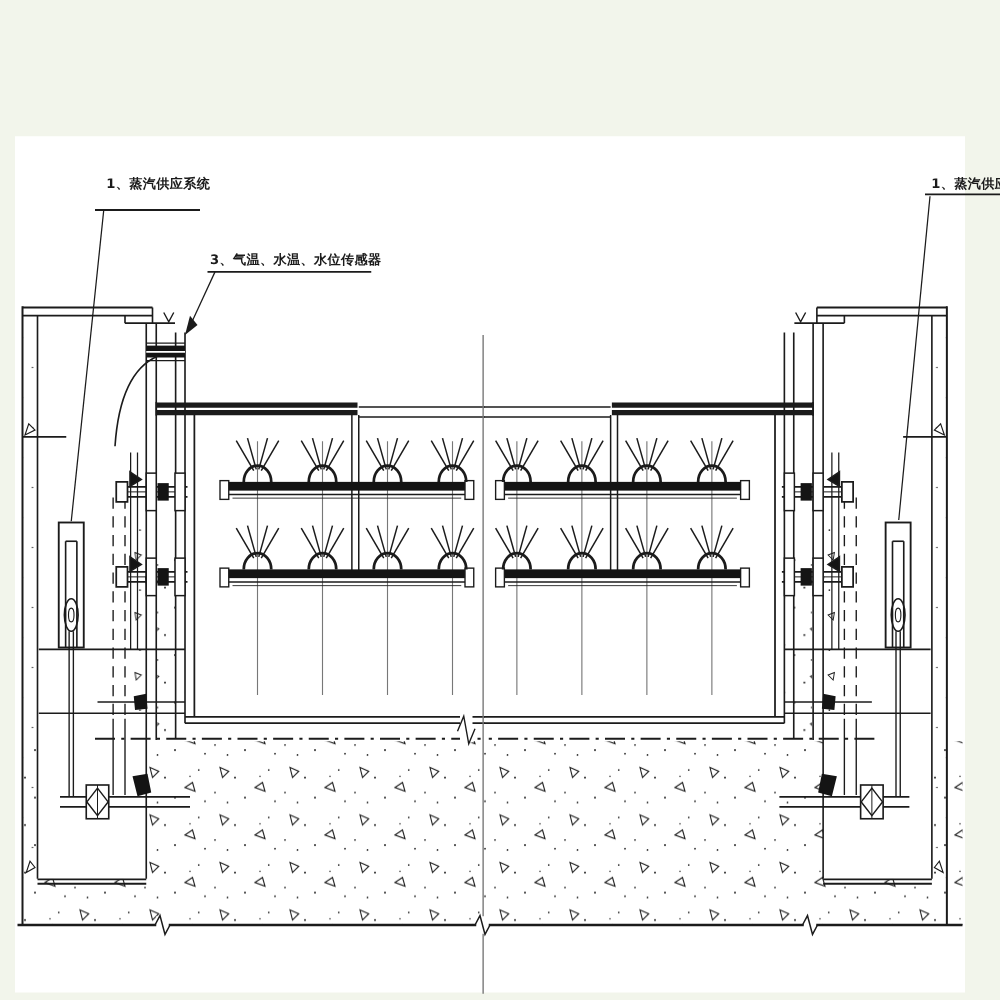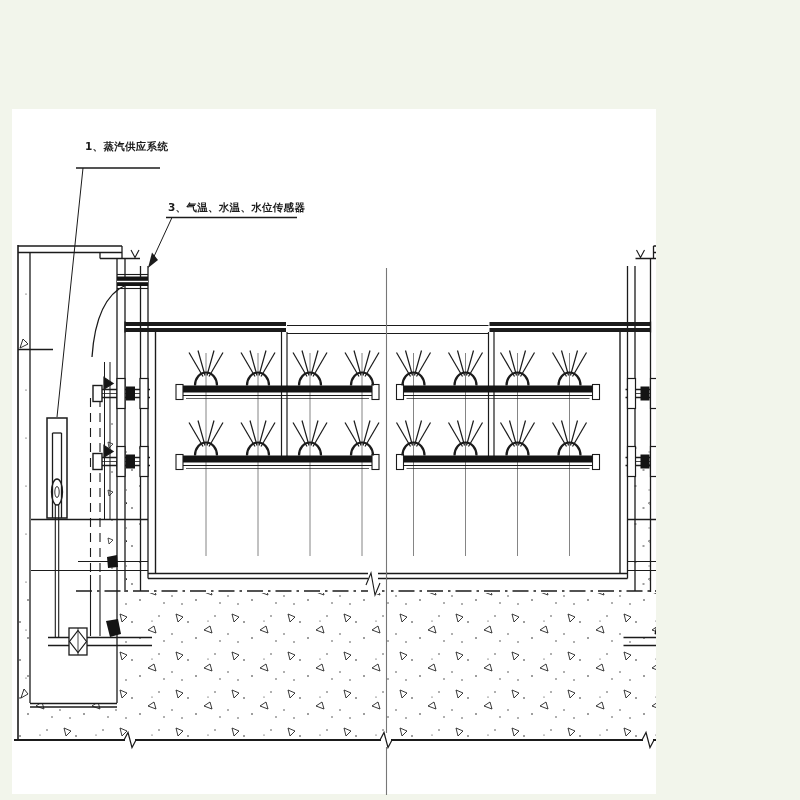--- a/index.html
+++ b/index.html
@@ -1,16 +1,16 @@
 <!DOCTYPE html>
 <html><head>
 <meta charset="utf-8">
 <style>
   html,body{margin:0;padding:0;background:#f2f5eb;}
-  .stage{width:656px;height:800px;position:relative;overflow:hidden;background:#f2f5eb;}
+  .stage{width:800px;height:800px;position:relative;overflow:hidden;background:#f2f5eb;}
   svg{display:block;font-family:"DejaVu Sans",sans-serif;}
   .callout{font-size:10.5px;font-weight:600;fill:#1b1b1b;letter-spacing:.3px;}
 </style>
 </head>
 <body>
 
 <div class="stage">
 <svg width="800" height="800" viewBox="0 0 800 800">
 
   <defs>

